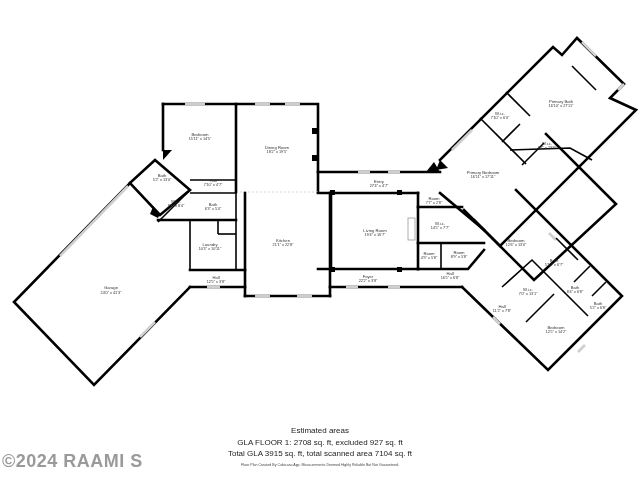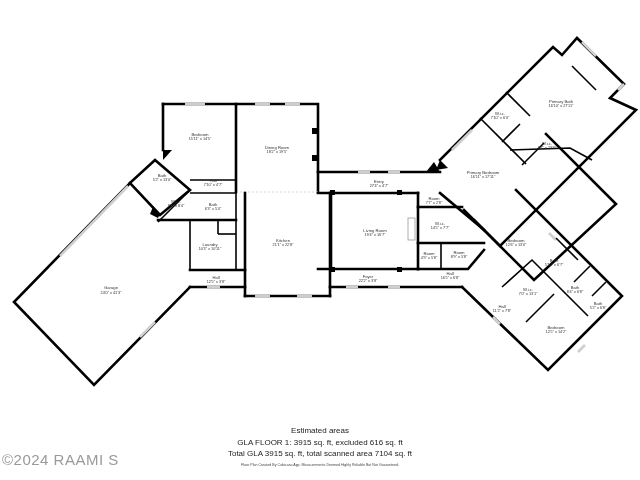--- a/index.html
+++ b/index.html
@@ -10,21 +10,21 @@
   .win { stroke:#cfcfcf; stroke-width:2.6; fill:none; }
   .door { stroke:#d8d8d8; stroke-width:1; stroke-dasharray:2 2; fill:none; }
   .col { fill:#000; }
   .rname { font-size:4.2px; fill:#333; text-anchor:middle; }
   .rdim { font-size:3.8px; fill:#333; text-anchor:middle; }
   .footer { position:absolute; left:0; width:640px; text-align:center; color:#222; }
   .f-title { top:426px; font-size:8px; }
   .f-gla { top:438px; font-size:8px; }
   .f-total { top:449px; font-size:8px; }
   .f-note { top:463px; font-size:3.6px; color:#444; }
-  .copyright { position:absolute; left:2px; top:451px; font-size:15px; color:#9a9a9a; letter-spacing:0.5px; }
+  .copyright { position:absolute; left:2px; top:451px; font-size:18px; color:#9a9a9a; letter-spacing:0.5px;font-weight:bold; }
 </style>
 </head>
 <body>
 
 <svg id="plan" viewBox="0 0 640 480" xmlns="http://www.w3.org/2000/svg">
 
   <g>
     <polyline class="wall" points="130,183 14,302 94,385 190,287"></polyline>
     <line class="win" x1="128" y1="186" x2="60" y2="256"></line>
     <line class="win" x1="140" y1="337" x2="155" y2="322"></line>
@@ -177,16 +177,16 @@
     <text class="rname" x="528" y="291">W.i.c.</text>
     <text class="rdim" x="528" y="295">7'0" x 13'1"</text>
     <text class="rname" x="502" y="308">Hall</text>
     <text class="rdim" x="502" y="312">11'2" x 7'8"</text>
     <text class="rname" x="556" y="329">Bedroom</text>
     <text class="rdim" x="556" y="333">12'5" x 14'2"</text>
   </g>
 </svg>
 
 <div class="footer f-title">Estimated areas</div>
-<div class="footer f-gla">GLA FLOOR 1: 3915 sq. ft, excluded 616 sq. ft</div>
+<div class="footer f-gla">GLA FLOOR 1: 2708 sq. ft, excluded 927 sq. ft</div>
 <div class="footer f-total">Total GLA 3915 sq. ft, total scanned area 7104 sq. ft</div>
 <div class="footer f-note">Floor Plan Created By Cubicasa App. Measurements Deemed Highly Reliable But Not Guaranteed.</div>
 <div class="copyright">©2024 RAAMI S</div>
 
 </body></html>

